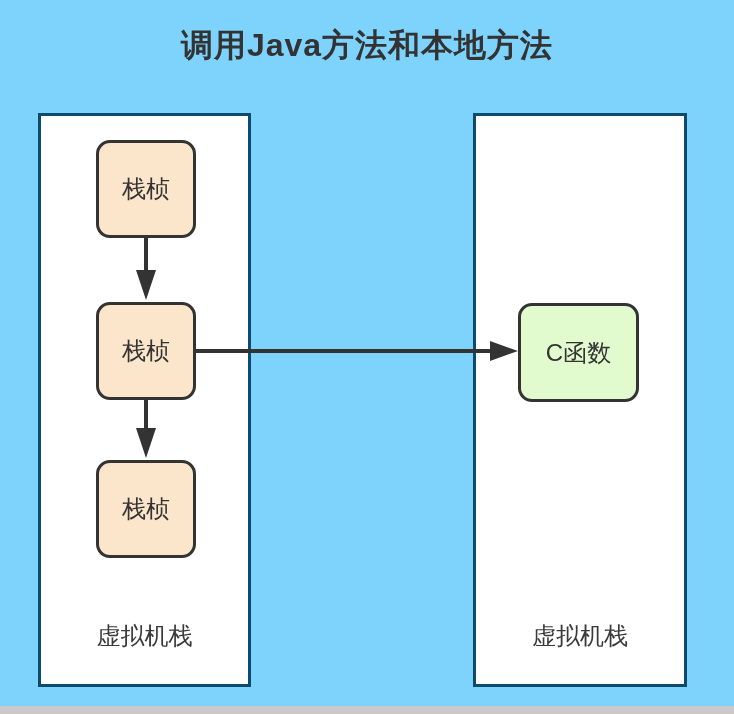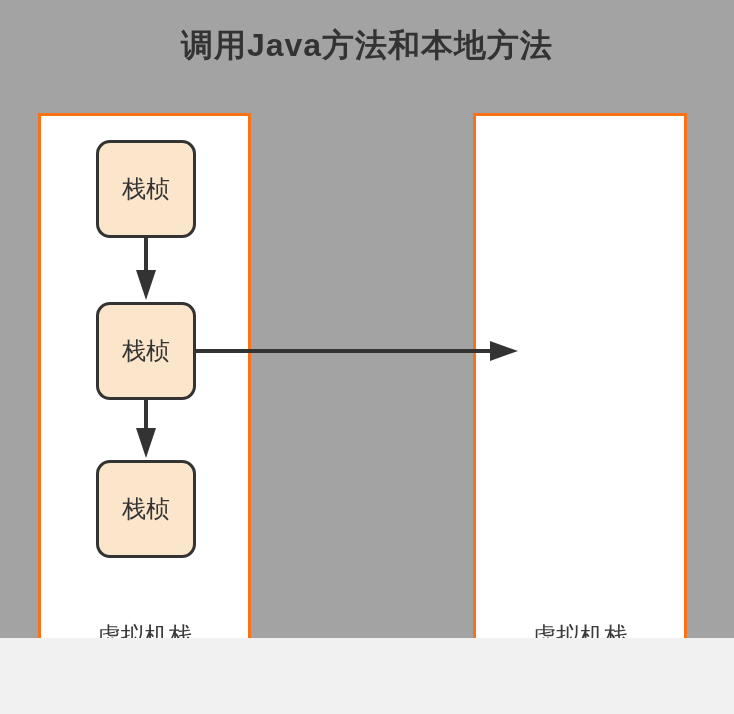--- a/index.html
+++ b/index.html
@@ -3,42 +3,42 @@
 <meta charset="utf-8">
 <style>
   html,body{margin:0;padding:0;}
   body{
     font-family:"Liberation Sans","DejaVu Sans",sans-serif;
     background:#f1f1f2;
   }
   .page{
     position:relative;
     width:734px;
-    height:638px;
-    background:#a3a3a3;
+    height:714px;
+    background:#7dd3fc;
     overflow:hidden;
   }
   .title{
     position:absolute;
     top:24px;
     left:0;
     width:100%;
     margin:0;
     text-align:center;
     font-size:32px;
     font-weight:bold;
     color:#333333;
     letter-spacing:1px;
   }
   .container{
     position:absolute;
     top:113px;
     height:568px;
     background:#ffffff;
-    border:3px solid #f97316;
+    border:3px solid #0c4a6e;
   }
   .container.left{ left:38px;  width:207px; }
   .container.right{ left:473px; width:208px; }
   .container-label{
     position:absolute;
     bottom:32px;
     left:0;
     width:100%;
     text-align:center;
     font-size:24px;
@@ -104,20 +104,23 @@
   </div>
 
   <div class="node frame frame2">
     <span>栈桢</span>
   </div>
 
   <div class="node frame frame3">
     <span>栈桢</span>
   </div>
 
+  <div class="node cfn">
+    <span>C函数</span>
+  </div>
 
   <svg class="arrow arrow-v1" width="24" height="64" viewBox="0 0 24 64">
     <line x1="12" y1="0" x2="12" y2="34" stroke="#333333" stroke-width="4"></line>
     <polygon points="2,32 22,32 12,62" fill="#333333"></polygon>
   </svg>
 
   <svg class="arrow arrow-v2" width="24" height="62" viewBox="0 0 24 62">
     <line x1="12" y1="0" x2="12" y2="32" stroke="#333333" stroke-width="4"></line>
     <polygon points="2,30 22,30 12,60" fill="#333333"></polygon>
   </svg>

